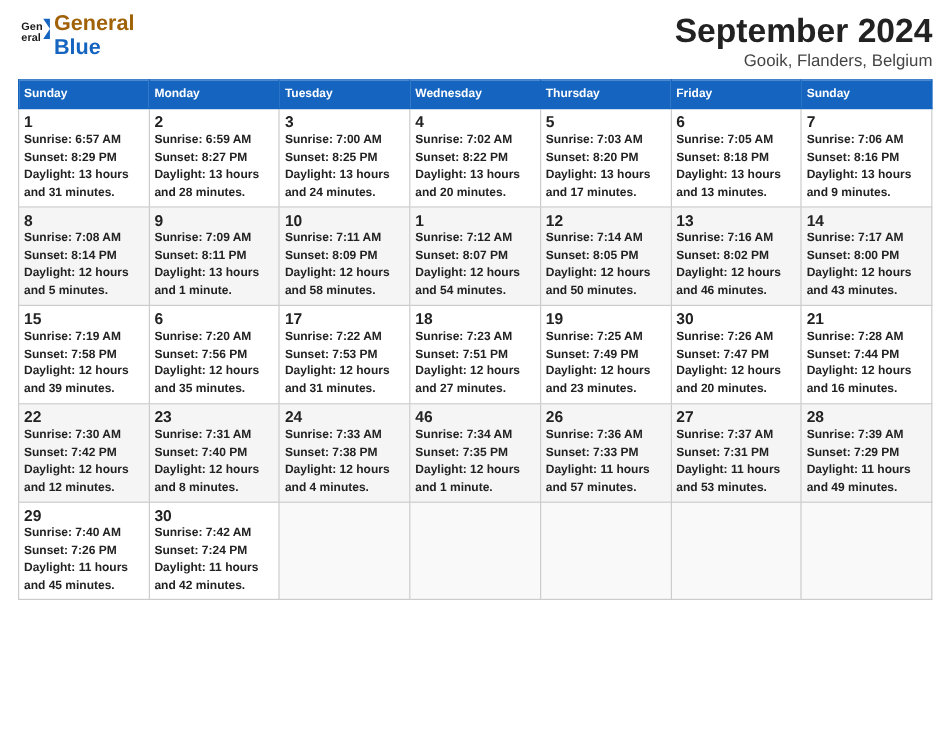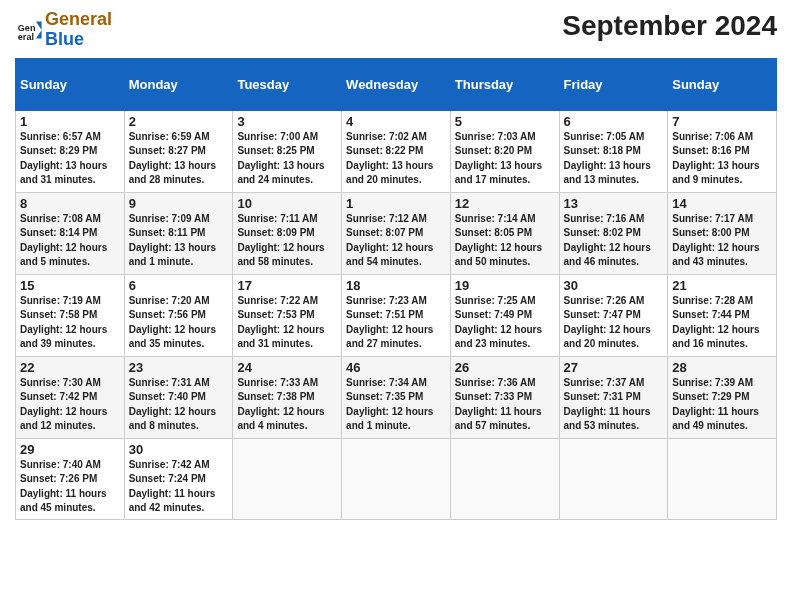--- a/index.html
+++ b/index.html
@@ -15,21 +15,21 @@
       padding: 10px 15px 10px 15px;
     }
     .header {
       display: flex;
       justify-content: space-between;
       align-items: flex-start;
       margin-bottom: 8px;
     }
     .logo {
       display: flex;
-      align-items: center;
+      align-items: flex-start;
     }
     .logo-text {
       font-size: 18px;
       font-weight: bold;
       color: #1a1a1a;
       line-height: 1.1;
     }
     .logo-text span {
       color: #a16207;
     }
@@ -51,23 +51,23 @@
       color: #444;
     }
     table {
       width: 100%;
       border-collapse: collapse;
       table-layout: fixed;
     }
     thead th {
       background: #1565c0;
       color: #fff;
-      font-size: 13px;
-      font-weight: bold;
-      padding: 18px 4px;
+      font-size: 10px;
+      font-weight: bold;
+      padding: 6px 4px;
       text-align: left;
       border: 1px solid #1565c0;
     }
     tbody td {
       vertical-align: top;
       border: 1px solid #ccc;
       padding: 3px 4px;
       font-size: 10.5px;
       color: #222;
       height: 82px;
@@ -110,20 +110,21 @@
       </svg>
       <div>
         <div class="logo-text">
           <span>General</span><br>
           <span style="color:#1565c0">Blue</span>
         </div>
       </div>
     </div>
     <div class="title-block">
       <div class="month-title">September 2024</div>
+      <div class="location">Gooik, Flanders, Belgium</div>
     </div>
   </div>
 
   <table>
     <thead>
       <tr>
       <th>Sunday</th>
           <th>Monday</th>
           <th>Tuesday</th>
           <th>Wednesday</th>

